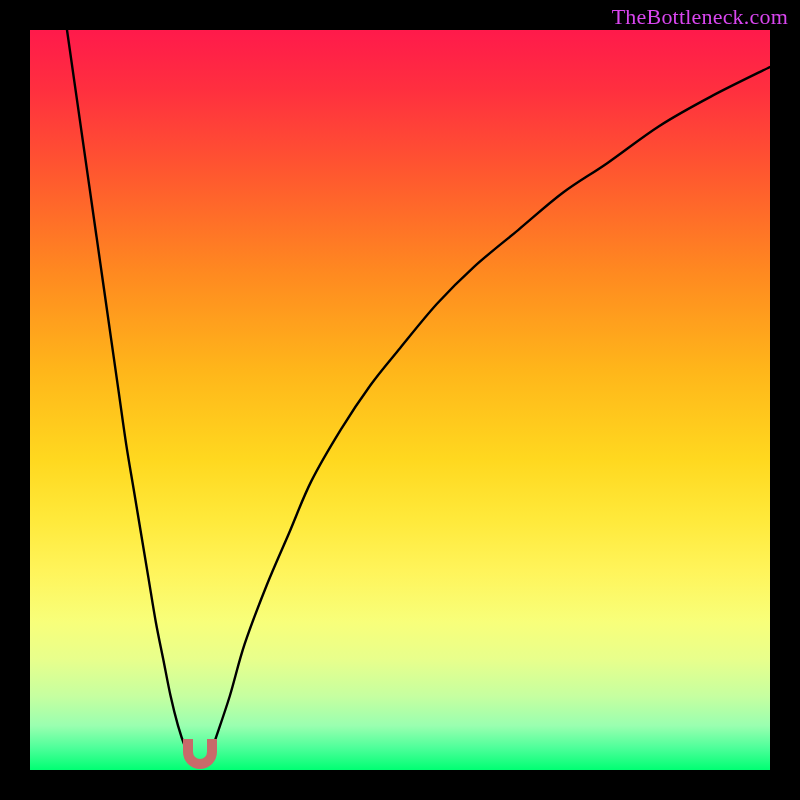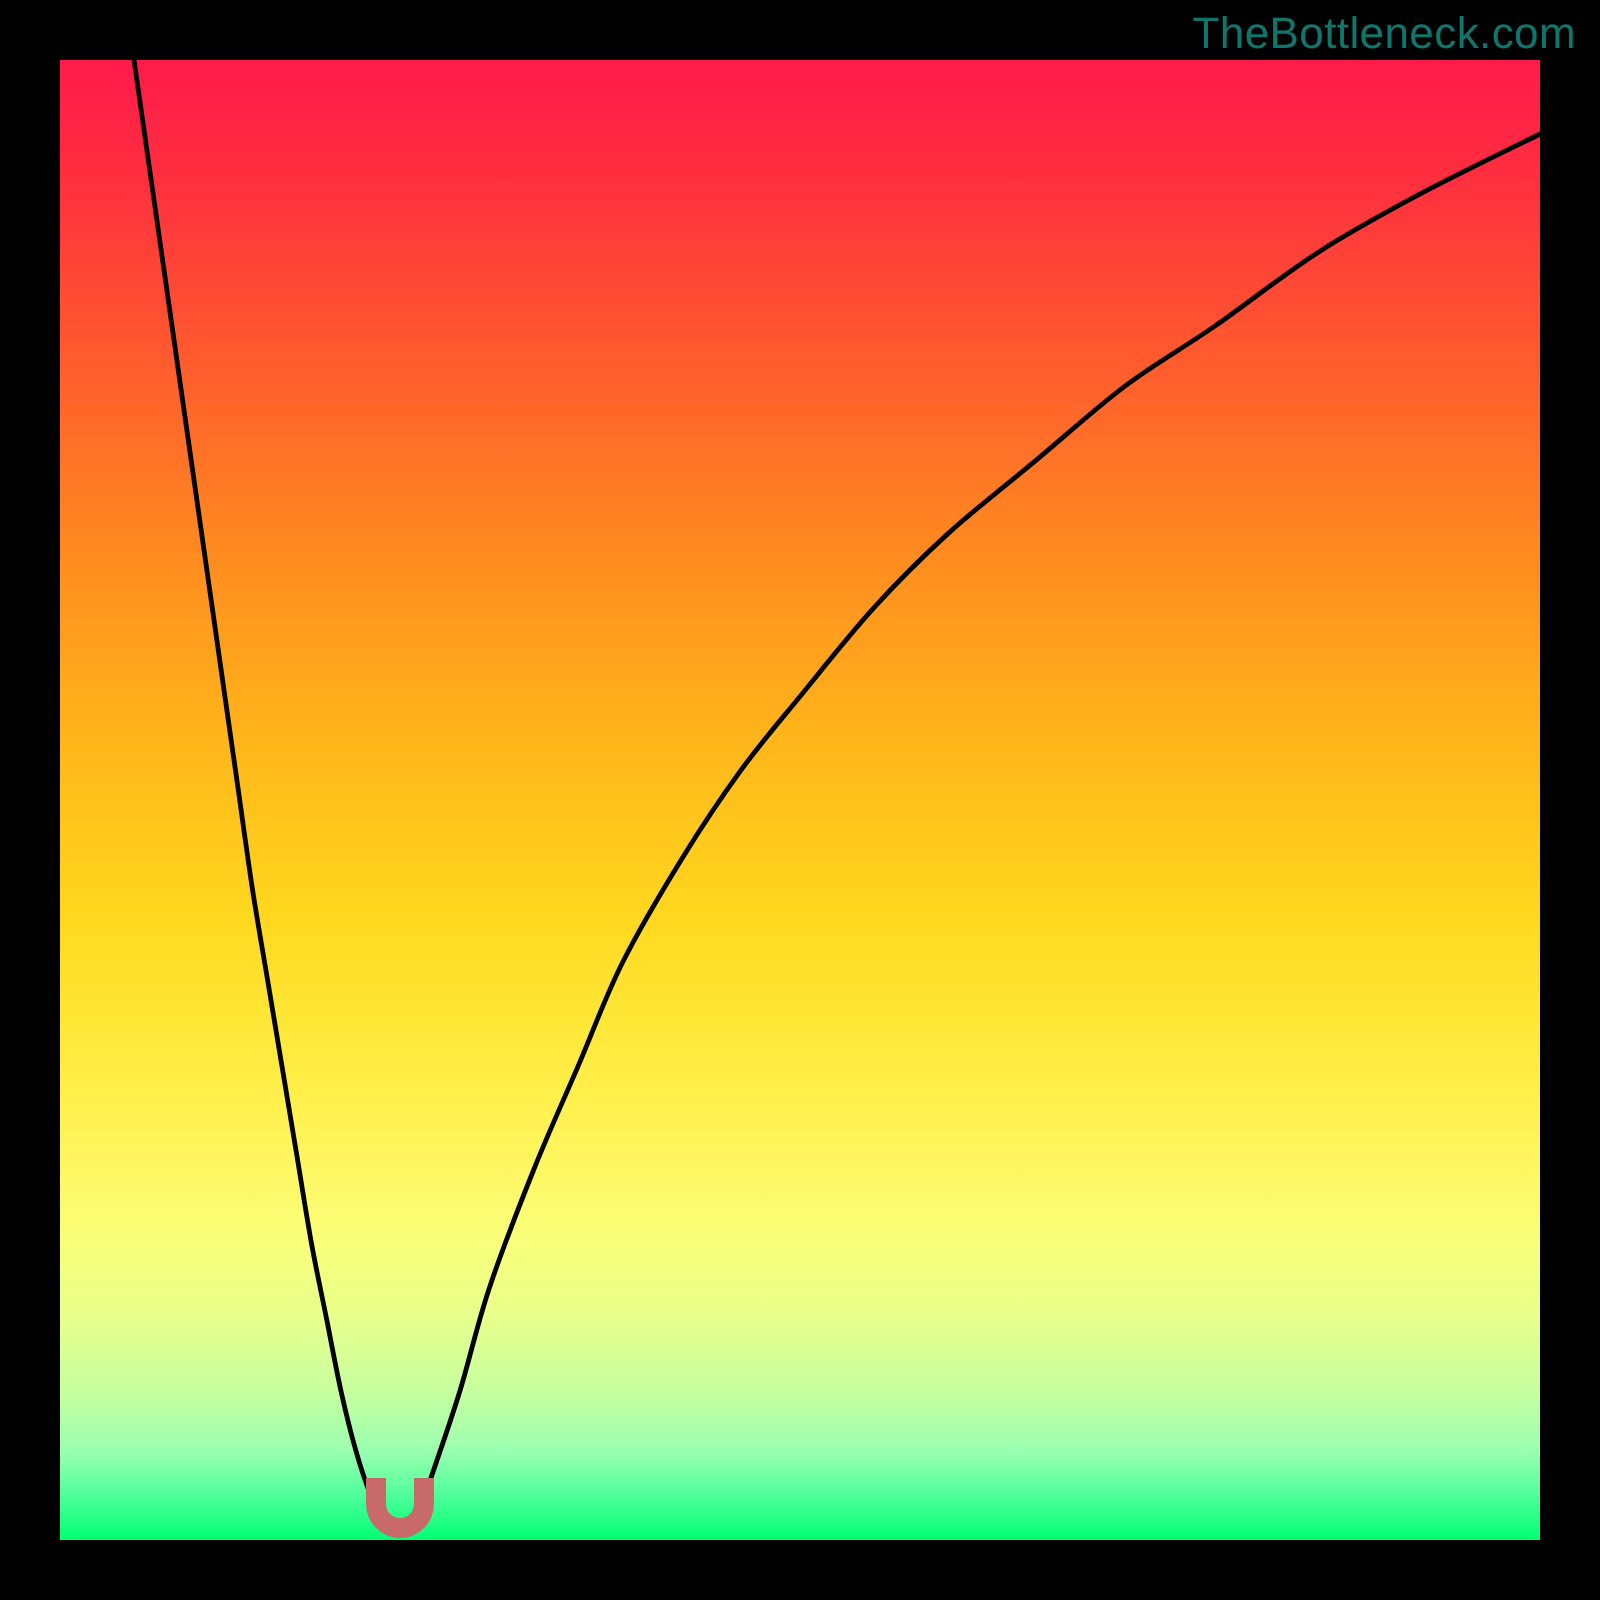--- a/index.html
+++ b/index.html
@@ -38,23 +38,23 @@
       #c6ffa0 90%,
       #9affb0 94%,
       #4eff9a 97%,
       #00ff73 100%
     );
   }
   .watermark {
     position: absolute;
     top: 4px;
     right: 12px;
-    font-family: Liberation Sans, sans-serif;
+    font-family: Liberation Serif, serif;
     font-size: 22px;
-    color: #0f766e;
+    color: #d946ef;
     letter-spacing: 0.2px;
     user-select: none;
   }
   svg.curves {
     position: absolute;
     left: 0;
     top: 0;
     width: 740px;
     height: 740px;
     overflow: visible;

